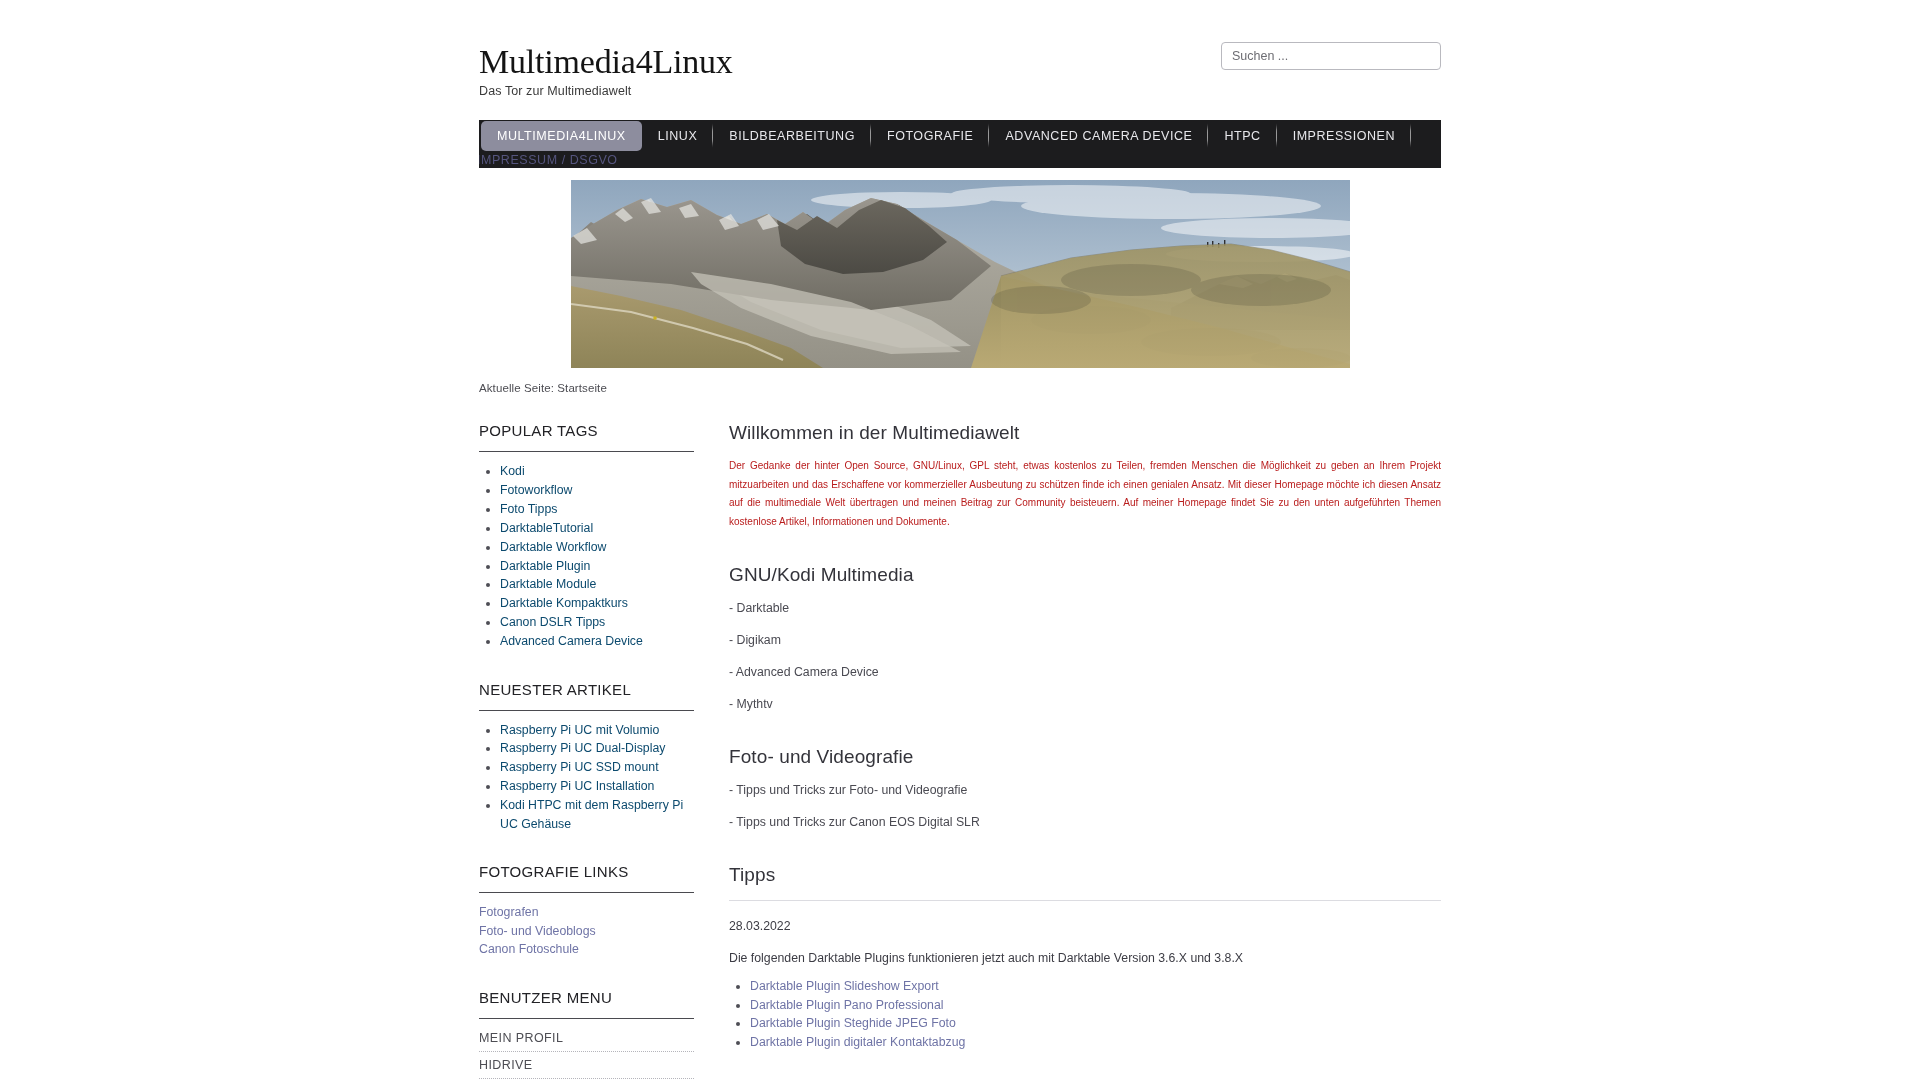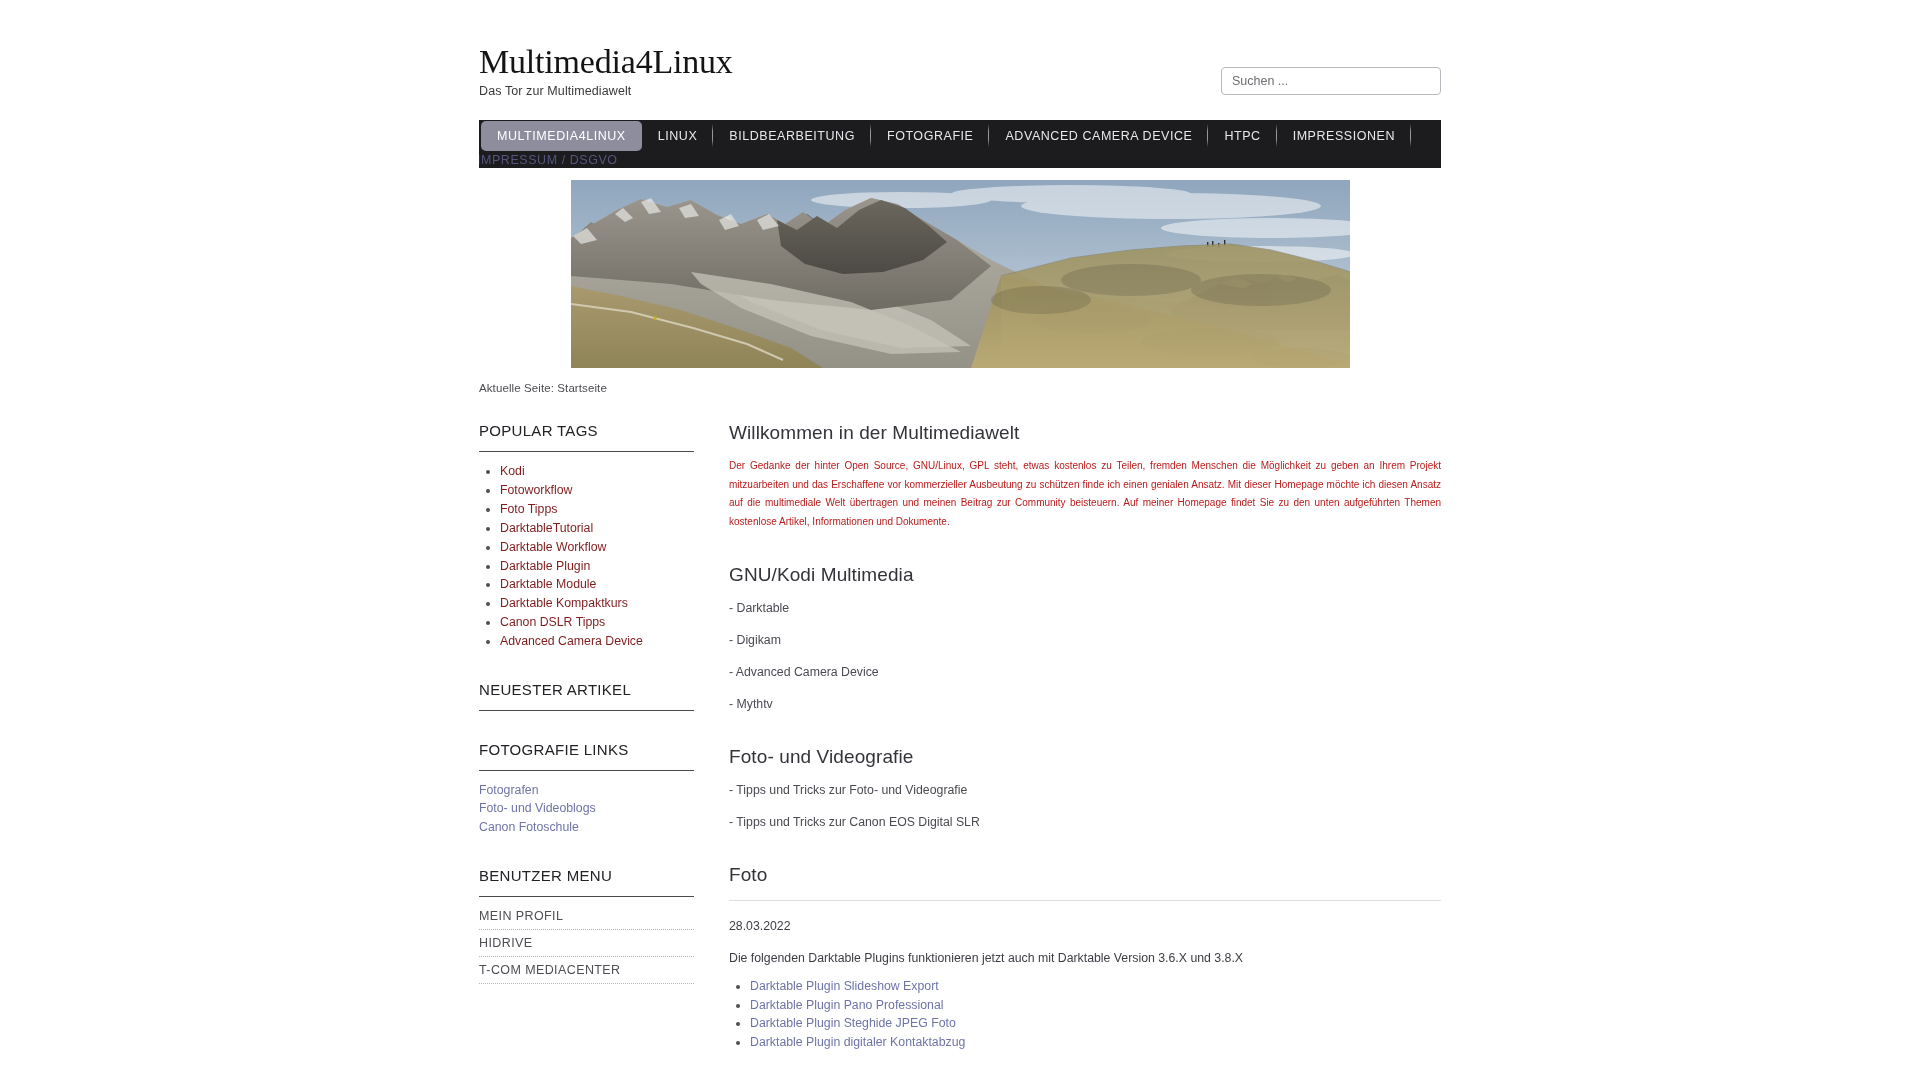--- a/index.html
+++ b/index.html
@@ -39,21 +39,21 @@
   }
   .site-slogan {
     font-size: 12.5px;
     color: #3a3a3a;
     margin-top: 3px;
     letter-spacing: 0.1px;
   }
   .search-box {
     position: absolute;
     right: 0;
-    top: 25px;
+    top: 0;
     width: 220px;
     height: 28px;
     border: 1px solid #b9b9bf;
     border-radius: 4px;
     background: #fff;
     padding: 0 10px;
     font-size: 12.5px;
     color: #58585e;
     font-family: "Liberation Sans", sans-serif;
     outline: none;
@@ -166,21 +166,21 @@
     margin: 0; padding: 0 0 0 21px;
     list-style: disc;
   }
   .taglist li, .artlist li {
     color: #6f74a6;
     font-size: 12.3px;
     line-height: 18.4px;
     margin-bottom: 0.5px;
   }
   .taglist li::marker, .artlist li::marker { color: #4e4e55; font-size: 12px; }
-  .taglist a, .artlist a { color: #7f1d1d; text-decoration: none; cursor: pointer; }
+  .taglist a, .artlist a { color: #0c4a6e; text-decoration: none; cursor: pointer; }
   .linklist { margin: 0; padding: 0; list-style: none; }
   .linklist li {
     font-size: 12.3px;
     line-height: 18.7px;
     color: #6f74a6;
     cursor: pointer;
   }
   .menulist { margin: 0; padding: 0; list-style: none; }
   .menulist li {
     font-size: 12.5px;
@@ -395,20 +395,27 @@
             <li><a>Darktable Module</a></li>
             <li><a>Darktable Kompaktkurs</a></li>
             <li><a>Canon DSLR Tipps</a></li>
             <li><a>Advanced Camera Device</a></li>
           </ul>
         </div>
 
         <div class="mod">
           <div class="mod-title">NEUESTER ARTIKEL</div>
           <div class="mod-rule"></div>
+          <ul class="artlist">
+            <li><a>Raspberry Pi UC mit Volumio</a></li>
+            <li><a>Raspberry Pi UC Dual-Display</a></li>
+            <li><a>Raspberry Pi UC SSD mount</a></li>
+            <li><a>Raspberry Pi UC Installation</a></li>
+            <li><a>Kodi HTPC mit dem Raspberry Pi UC Gehäuse</a></li>
+          </ul>
         </div>
 
         <div class="mod">
           <div class="mod-title">FOTOGRAFIE LINKS</div>
           <div class="mod-rule"></div>
           <ul class="linklist">
             <li>Fotografen</li>
             <li>Foto- und Videoblogs</li>
             <li>Canon Fotoschule</li>
           </ul>
@@ -435,21 +442,21 @@
         <h2 class="c-title spaced">GNU/Kodi Multimedia</h2>
         <p class="c-line">- Darktable</p>
         <p class="c-line">- Digikam</p>
         <p class="c-line">- Advanced Camera Device</p>
         <p class="c-line">- Mythtv</p>
 
         <h2 class="c-title spaced">Foto- und Videografie</h2>
         <p class="c-line">- Tipps und Tricks zur Foto- und Videografie</p>
         <p class="c-line">- Tipps und Tricks zur Canon EOS Digital SLR</p>
 
-        <h2 class="c-title spaced">Foto</h2>
+        <h2 class="c-title spaced">Tipps</h2>
         <hr class="news-rule">
 
         <div>
           <p class="news-date">28.03.2022</p>
           <p class="news-text">Die folgenden Darktable Plugins funktionieren jetzt auch mit Darktable Version 3.6.X und 3.8.X</p>
           <ul class="news-list">
             <li><a>Darktable Plugin Slideshow Export</a></li>
             <li><a>Darktable Plugin Pano Professional</a></li>
             <li><a>Darktable Plugin Steghide JPEG Foto</a></li>
             <li><a>Darktable Plugin digitaler Kontaktabzug</a></li>

